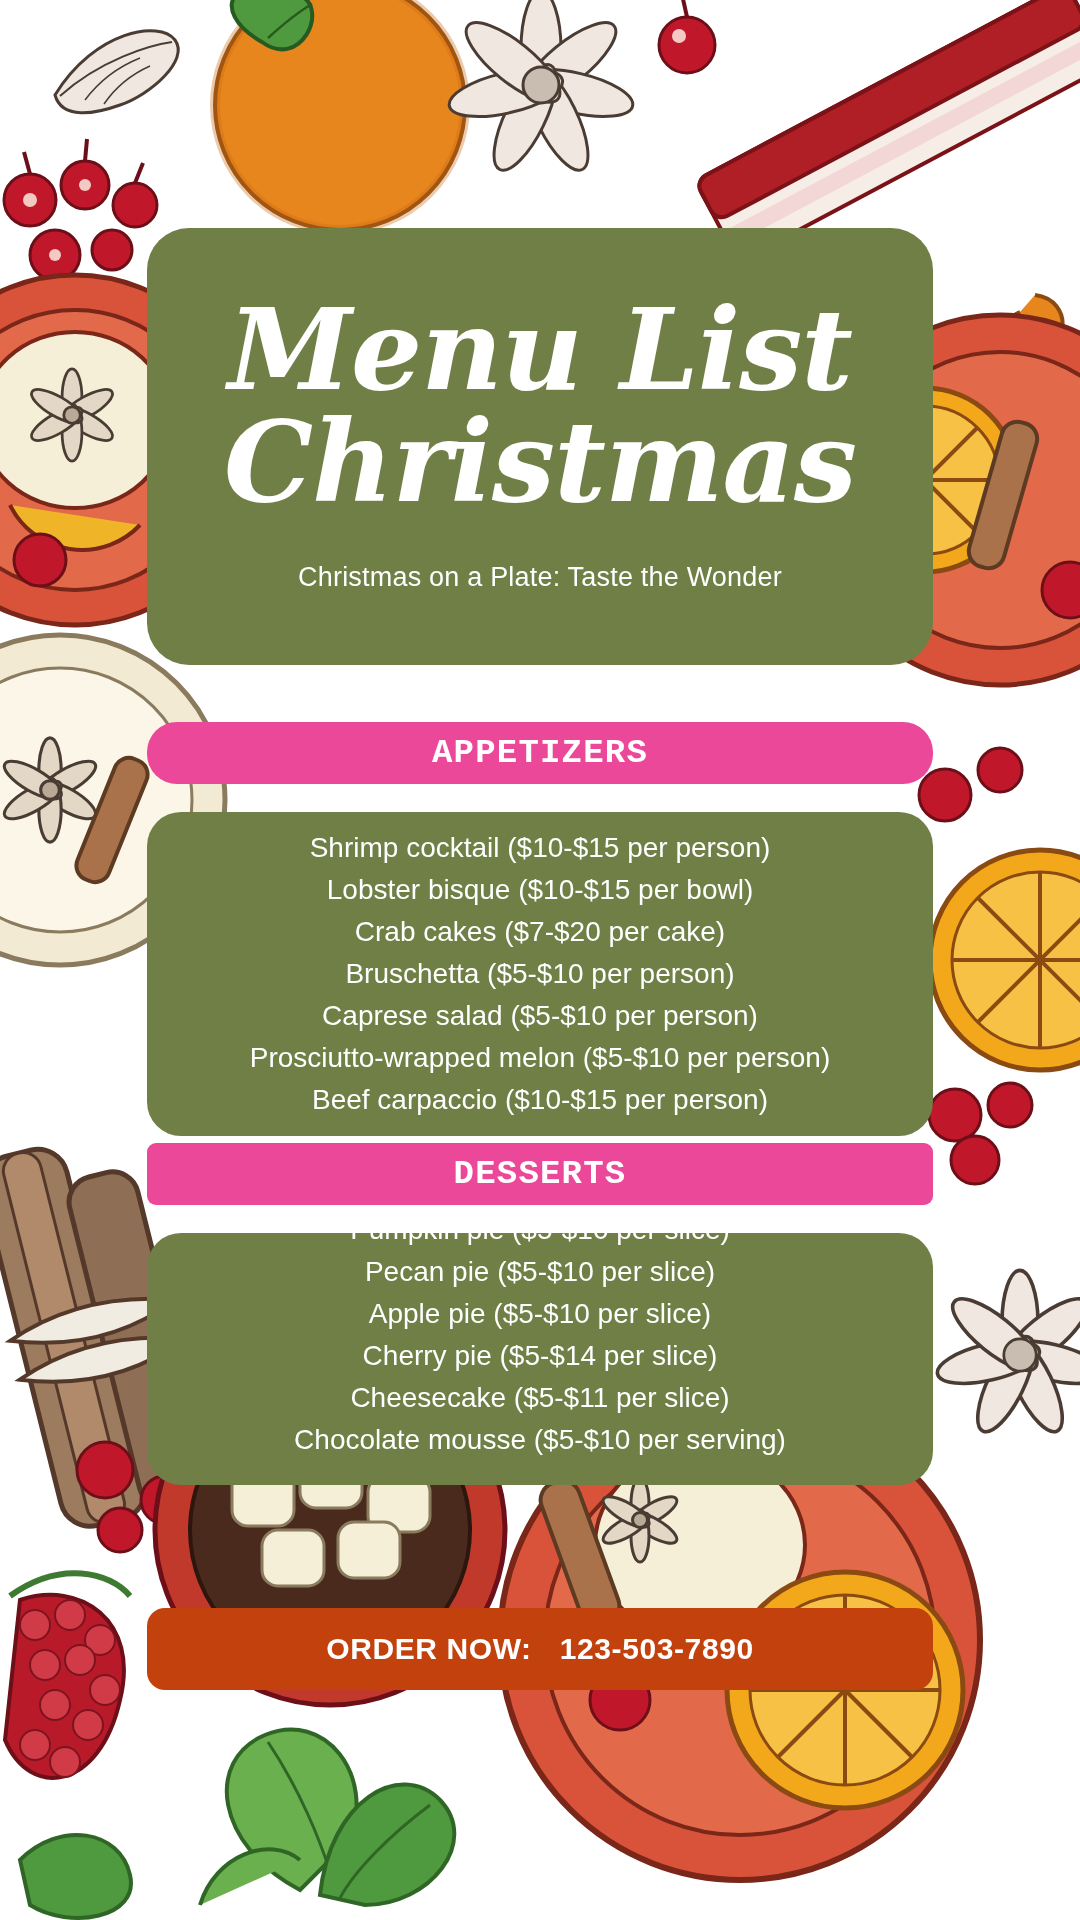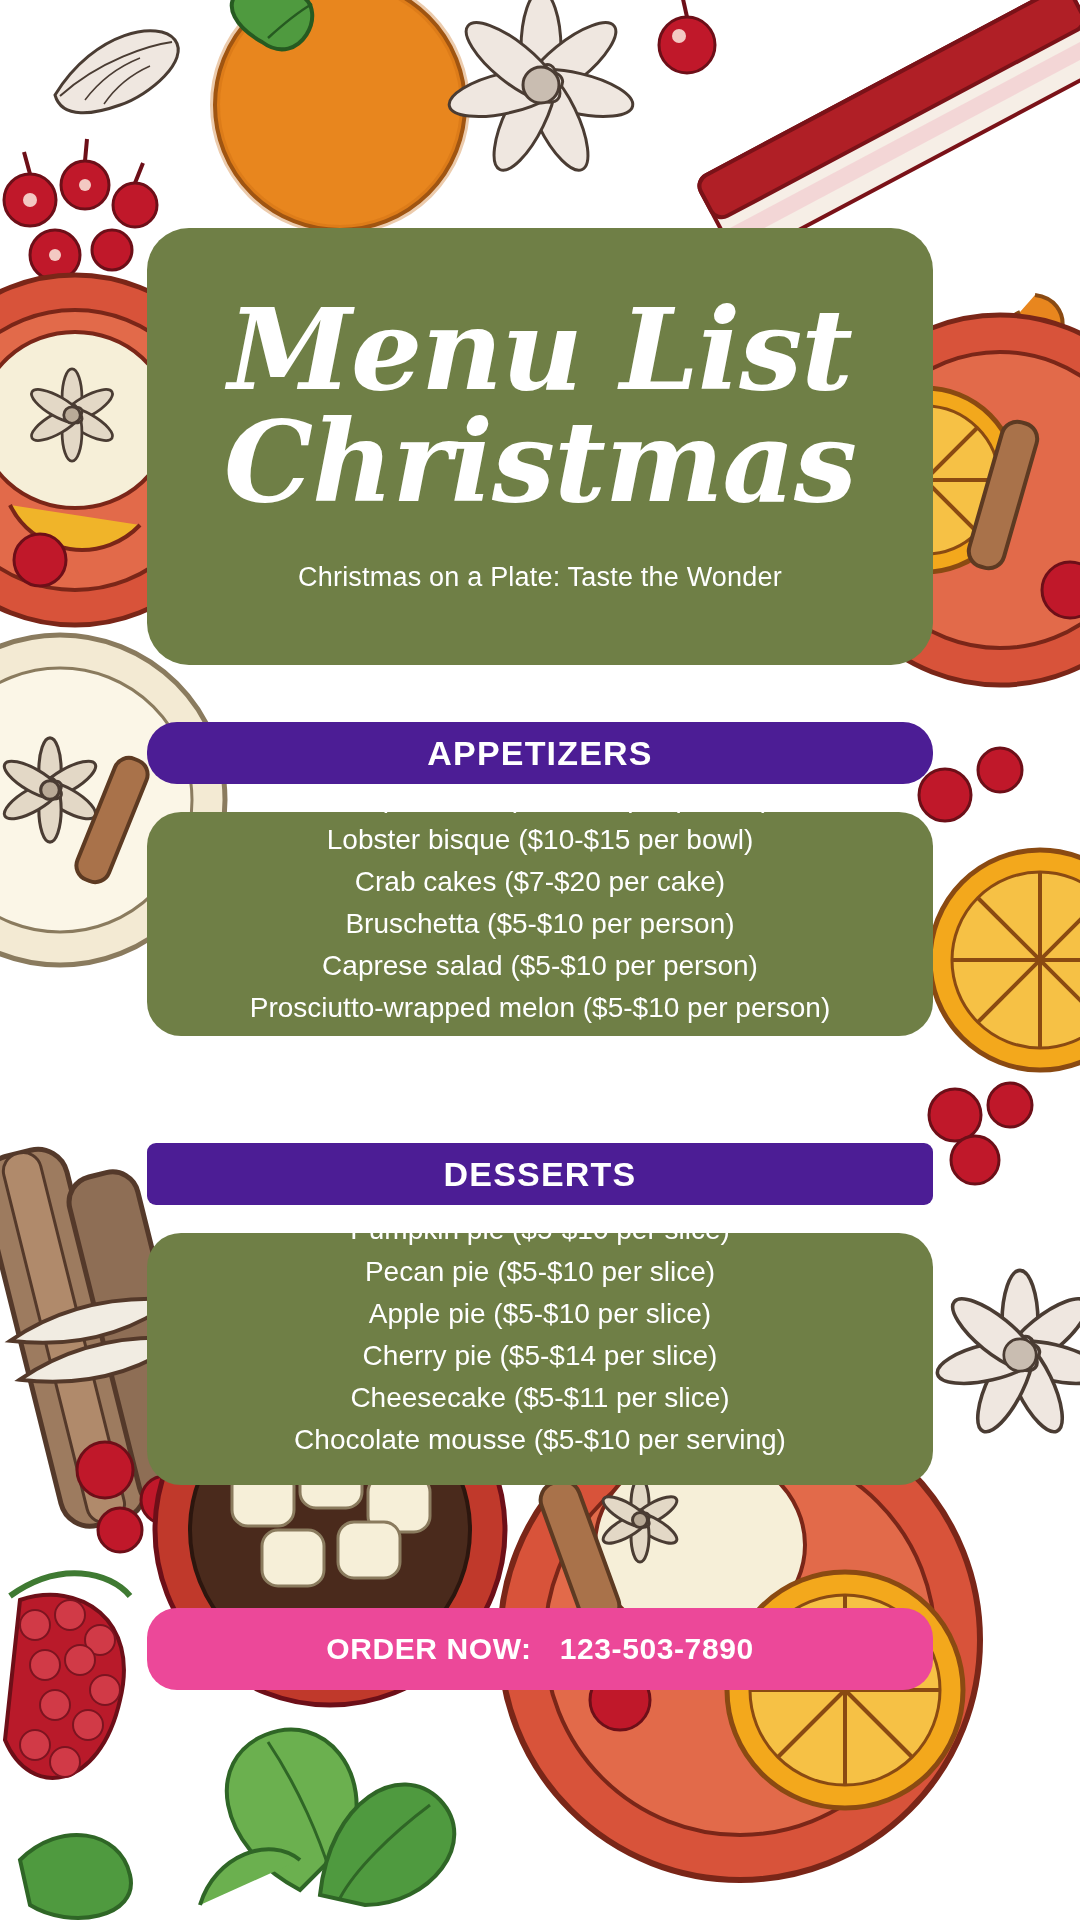--- a/index.html
+++ b/index.html
@@ -63,30 +63,31 @@
   .title-line2 { margin-top: 4px; }
   .subtitle {
     margin-top: 44px;
     color: #ffffff;
     font-size: 27px;
     letter-spacing: 0.2px;
     text-align: center;
   }
 
   .section-header {
-    background: #4c1d95;
+    background: #ec4899;
     color: #ffffff;
     height: 62px;
     display: flex;
     align-items: center;
     justify-content: center;
     font-size: 34px;
     font-weight: bold;
     letter-spacing: 1.2px;
     border-radius: 30px;
+    font-family: Liberation Mono, monospace;
   }
 
   .section-body {
     background: #6f7f46;
     color: #ffffff;
     display: flex;
     flex-direction: column;
     align-items: center;
     justify-content: center;
     border-radius: 34px;
@@ -94,38 +95,38 @@
   }
   .menu-line {
     font-size: 28px;
     line-height: 1.0;
     padding: 7px 0;
     text-align: center;
     white-space: nowrap;
   }
 
   #appetizers-header { top: 722px; }
-  #appetizers-body   { top: 812px; height: 224px; }
+  #appetizers-body   { top: 812px; height: 324px; }
 
   #desserts-header { top: 1143px; border-radius: 9px; }
   #desserts-body   { top: 1233px; height: 252px; justify-content: flex-end; }
 
   .order-bar {
     top: 1608px;
     height: 82px;
-    background: #ec4899;
+    background: #c2410c;
     color: #ffffff;
     display: flex;
     align-items: center;
     justify-content: center;
     gap: 28px;
     font-size: 30px;
     font-weight: bold;
     letter-spacing: 0.6px;
-    border-radius: 30px;
+    border-radius: 18px;
   }
 </style>
 </head>
 <body>
 
 <svg id="bg" viewBox="0 0 1080 1920" xmlns="http://www.w3.org/2000/svg">
   <rect x="0" y="0" width="1080" height="1920" fill="#ffffff"></rect>
 
   <g>
     <path d="M55 95 C95 30, 160 20, 175 40 C190 60, 150 95, 120 105 C95 114, 62 120, 55 95 Z" fill="#efe7e0" stroke="#4a3c33" stroke-width="3"></path>

